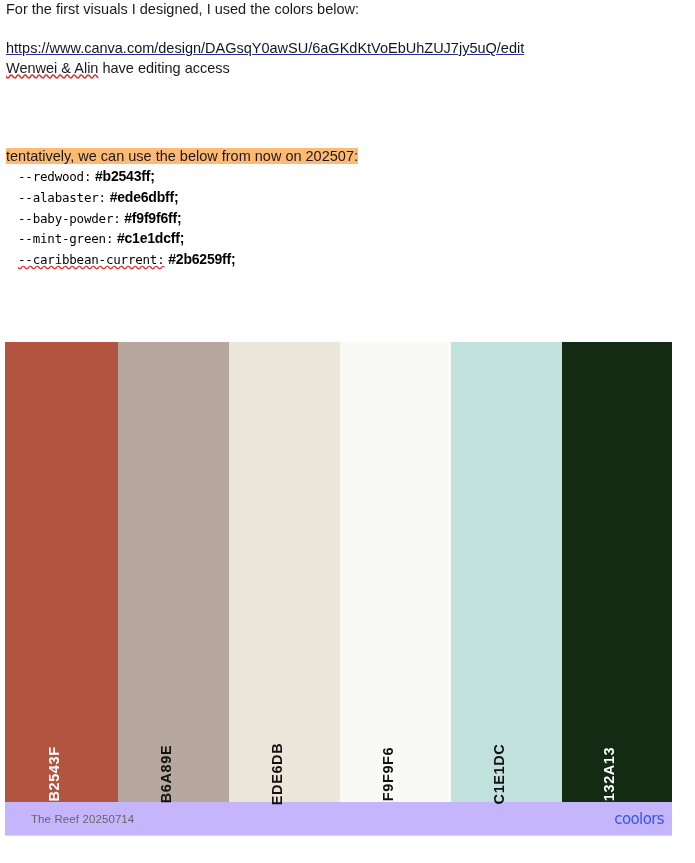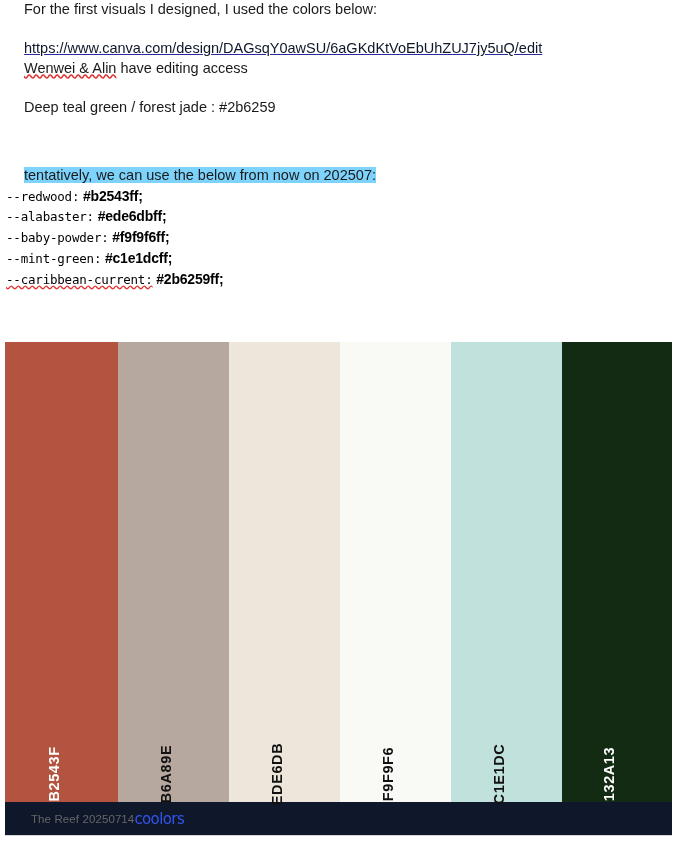--- a/index.html
+++ b/index.html
@@ -19,21 +19,21 @@
 
   
   .doc {
     position: absolute;
     left: 0; top: 0;
     width: 695px;
   }
   .line {
     font-size: 14.5px;
     line-height: 19.5px;
-    padding-left: 24px;
+    padding-left: 6px;
     white-space: pre;
     color: #1a1a1a;
   }
   .spacer {
     height: 19.5px;
   }
   .spacer-sm { height: 10px; }
 
   .link {
     color: #0f172a;
@@ -42,37 +42,37 @@
   }
 
   
   .squiggle {
     text-decoration: underline wavy #e03030;
     text-decoration-skip-ink: none;
     text-underline-offset: 1px;
   }
 
   .hl {
-    background: #7dd3fc;
+    background: #fdba74;
   }
 
   .mono {
     font-family: "DejaVu Sans Mono", "Liberation Mono", monospace;
     font-size: 12.5px;
     letter-spacing: -0.2px;
   }
   .hexval {
     font-family: "Liberation Sans", sans-serif;
     font-size: 14px;
     font-weight: 600;
     letter-spacing: -0.2px;
   }
   .css-line {
     line-height: 19.8px;
-    padding-left: 6px;
+    padding-left: 18px;
     white-space: pre;
   }
 
   
   .palette-card {
     position: absolute;
     left: 5px;
     top: 342px;
     width: 667px;
     height: 494px;
@@ -96,23 +96,24 @@
     transform: translateX(-50%) rotate(-90deg);
     transform-origin: center bottom;
     font-family: "Liberation Sans", sans-serif;
     font-size: 14.5px;
     font-weight: 700;
     letter-spacing: 0.6px;
     white-space: nowrap;
   }
   .palette-footer {
     height: 33px;
-    background: #0f172a;
+    background: #c4b5fd;
     display: flex;
     align-items: center;
+    justify-content: space-between;
     padding: 0 8px 0 26px;
     box-sizing: border-box;
   }
   .palette-name {
     font-size: 11.5px;
     color: #666666;
     letter-spacing: 0.1px;
   }
   .coolors-logo {
     font-size: 15px;
@@ -129,21 +130,20 @@
   <div class="line">For the first visuals I designed, I used the colors below:</div>
 
   <div class="spacer"></div>
 
   <div class="line"><a class="link" href="#">https://www.canva.com/design/DAGsqY0awSU/6aGKdKtVoEbUhZUJ7jy5uQ/edit</a></div>
 
   <div class="line"><span class="squiggle">Wenwei &amp; Alin</span><span> have editing access</span></div>
 
   <div class="spacer"></div>
 
-  <div class="line">Deep teal green / forest jade : #2b6259</div>
 
   <div class="spacer"></div>
   <div class="spacer"></div>
   <div class="spacer-sm"></div>
 
   <div class="line"><span class="hl">tentatively, we can use the below from now on 202507:</span></div>
 
 
   <div class="css-line"><span class="mono">--redwood:</span><span class="hexval">&nbsp;</span><span class="hexval">#b2543ff;</span></div>
 

